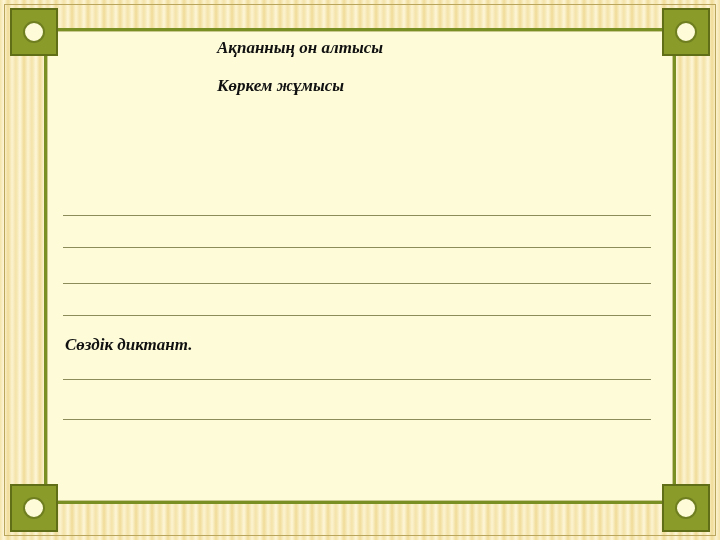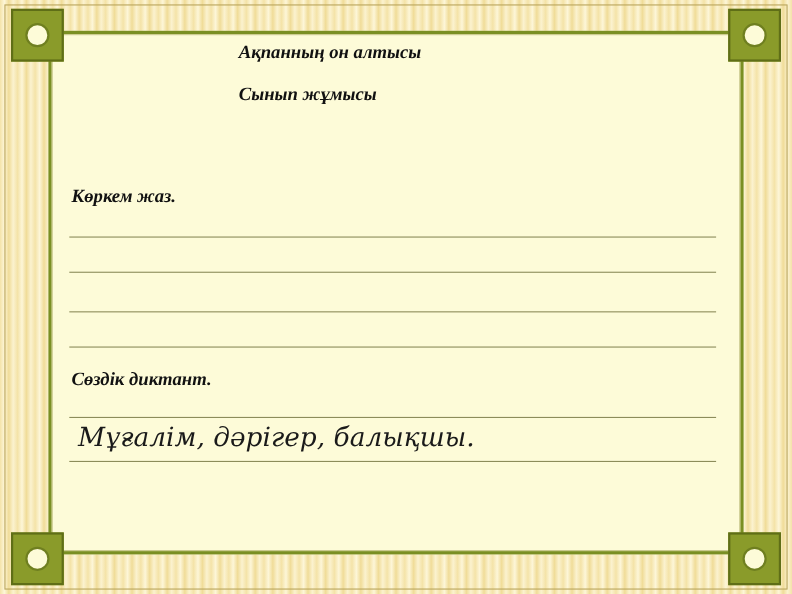--- a/index.html
+++ b/index.html
@@ -153,34 +153,32 @@
 
   <div class="outer-line"></div>
 
   <div class="inner-panel">
     <div class="inner-panel-inner"></div>
 
     <div class="content">
 
       <div class="heading-block">
         <div class="heading-line">Ақпанның он алтысы</div>
-        <div class="heading-line">Сынып жұмысы</div>
+        <div class="heading-line">Көркем жұмысы</div>
       </div>
 
-      <div class="task-label one">Көркем жаз.</div>
 
       <div class="rule r1"></div>
       <div class="rule r2"></div>
       <div class="rule r3"></div>
       <div class="rule r4"></div>
 
       <div class="task-label two">Сөздік диктант.</div>
 
       <div class="rule r5"></div>
-      <div class="handwriting">Мұғалім, дәрігер, балықшы.</div>
       <div class="rule r6"></div>
 
     </div>
   </div>
 
   <div class="corner tl">
     <span class="bead"></span>
   </div>
   <div class="corner tr">
     <span class="bead"></span>

